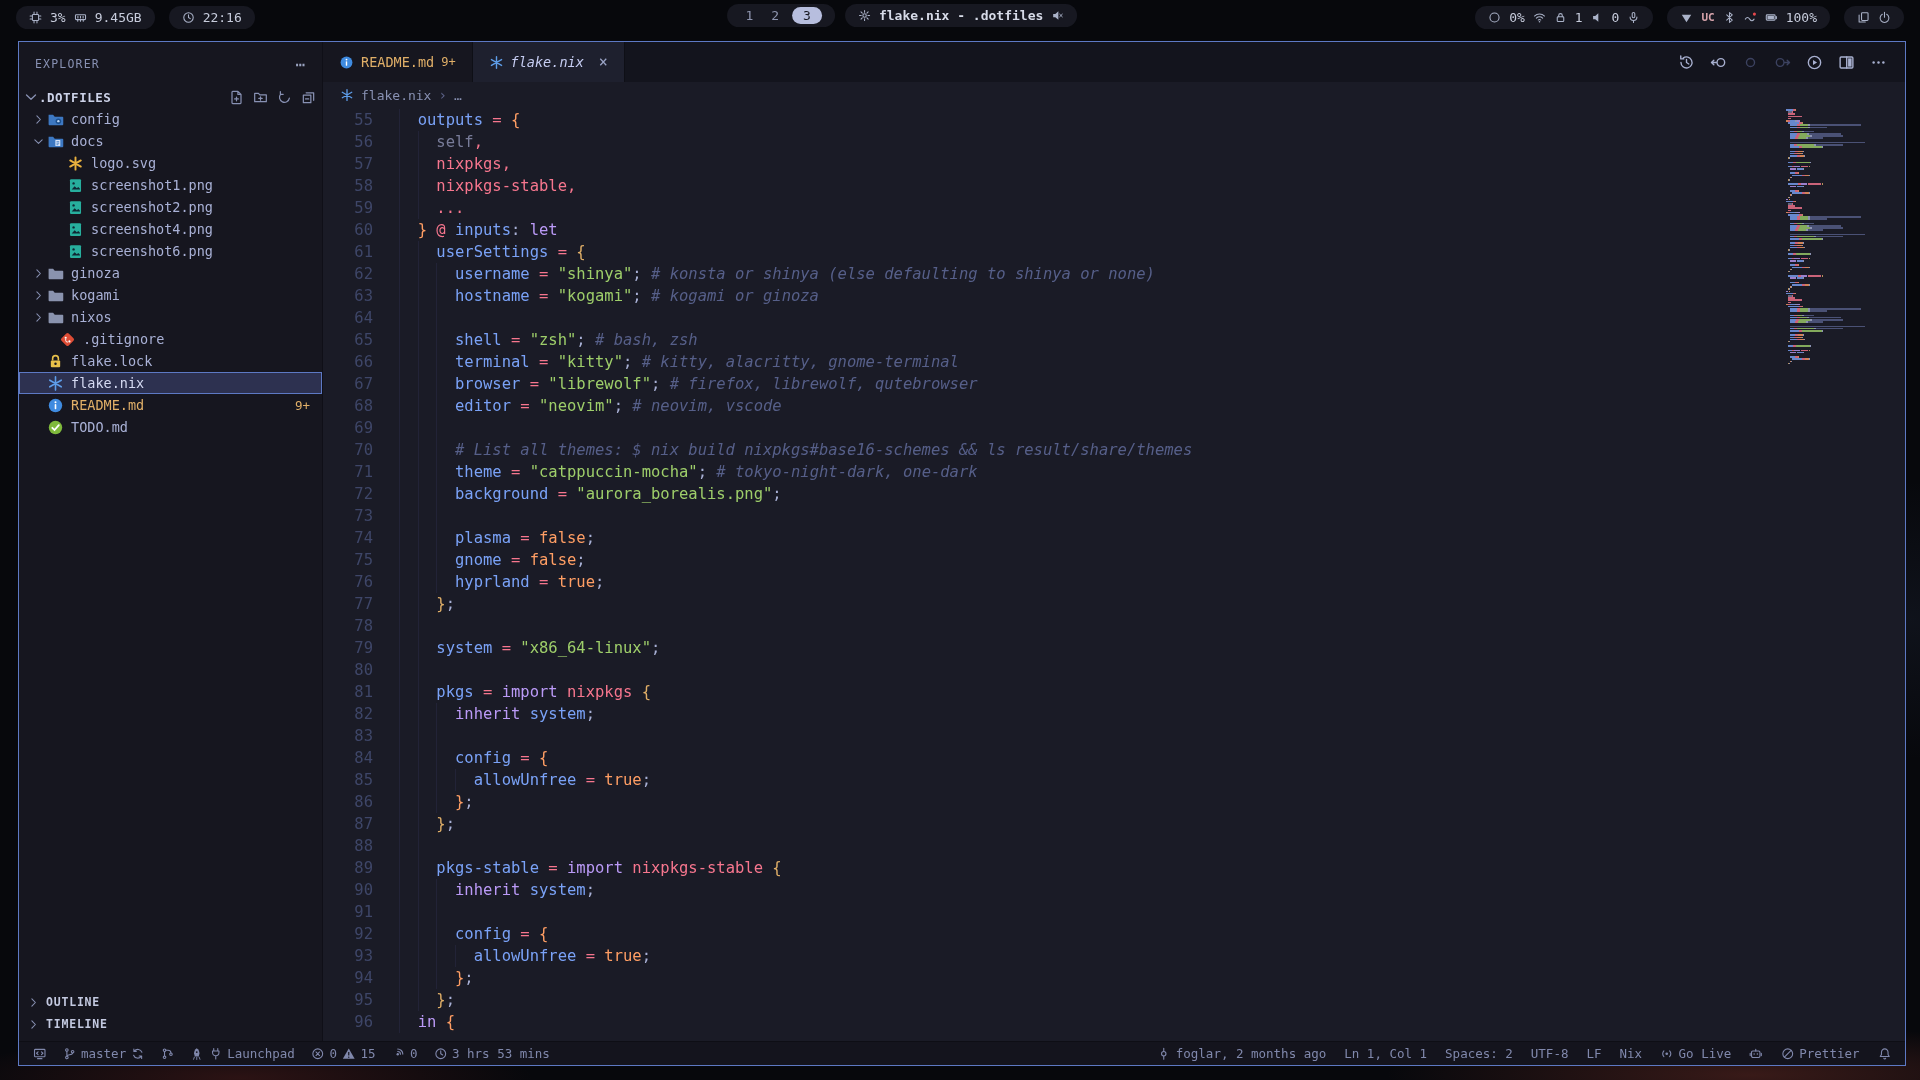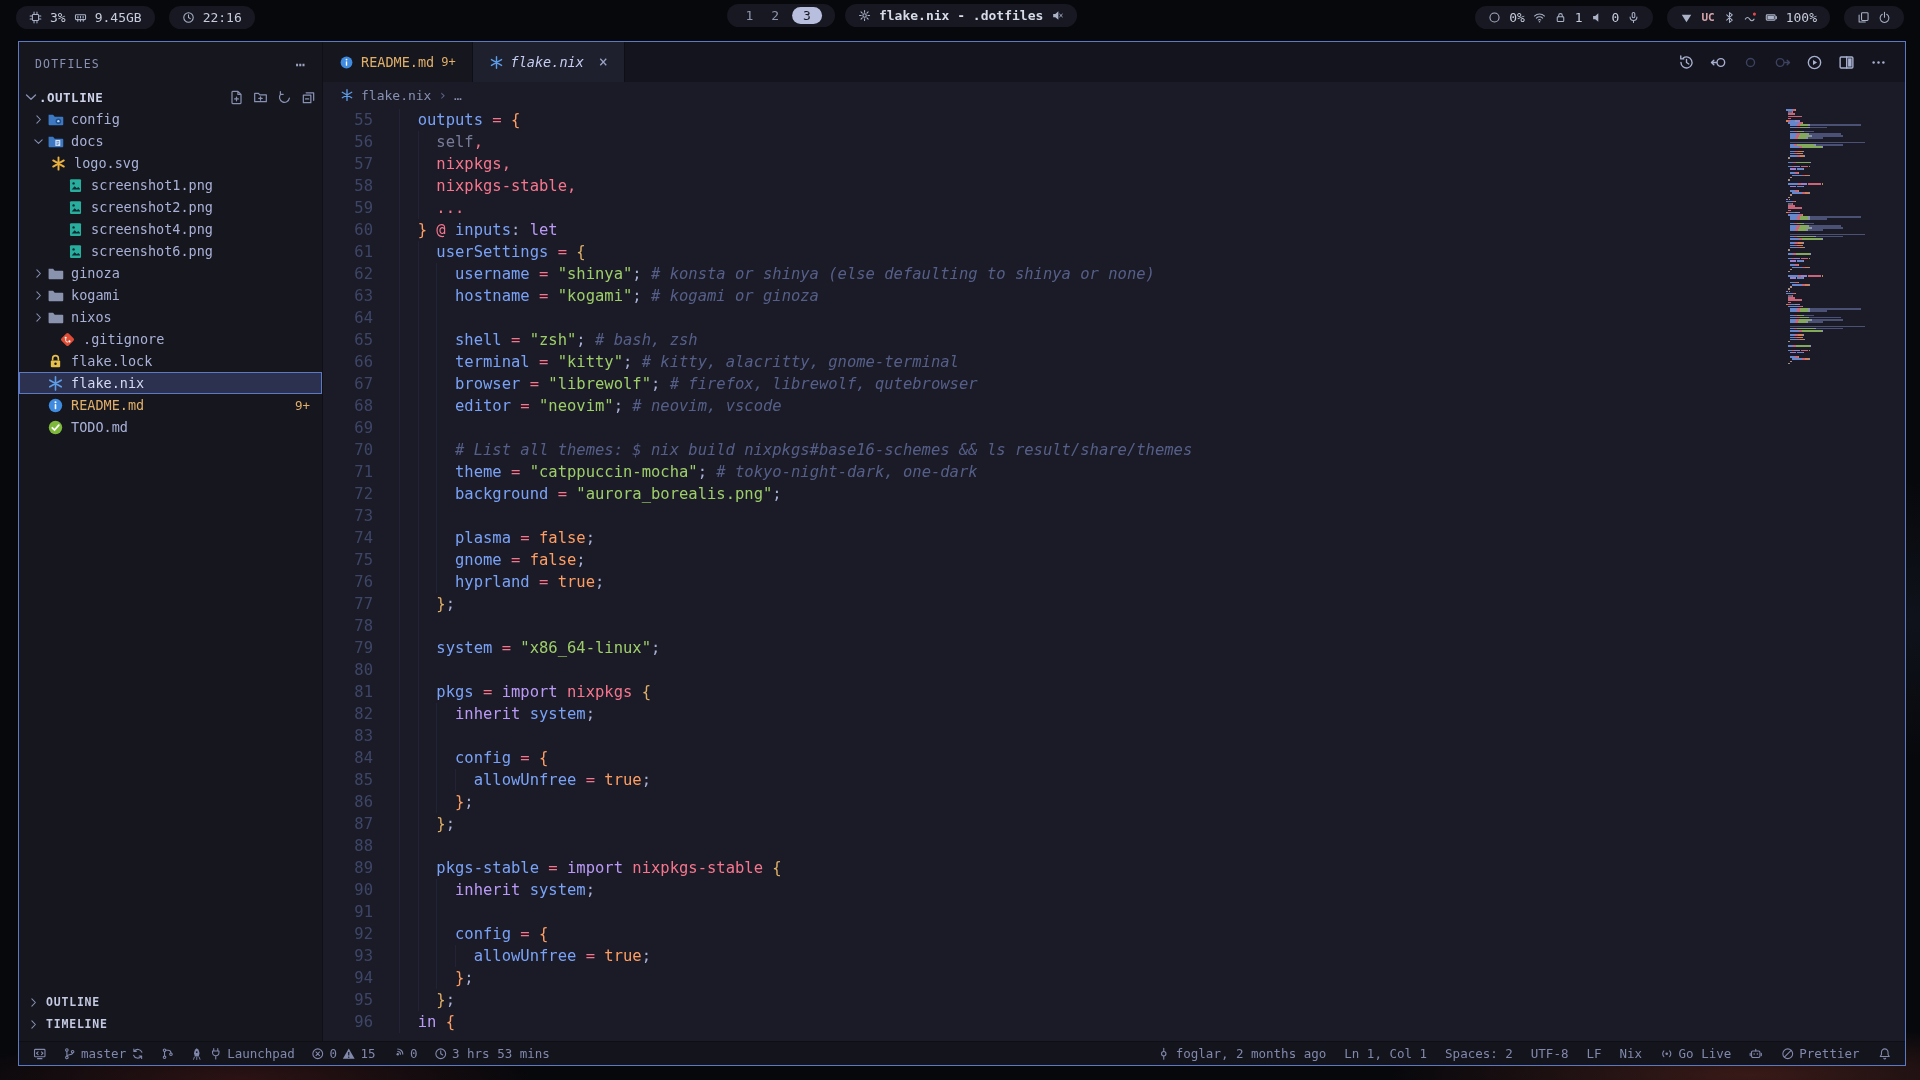--- a/index.html
+++ b/index.html
@@ -223,30 +223,30 @@
           </span>
         </div>
       </div>
   </div>
 
   <div class="win">
     <div class="win-main">
 
       <div class="sidebar">
         <div class="sb-header">
-          <span>DOTFILES</span>
+          <span>EXPLORER</span>
           <span class="sb-more">⋯</span>
         </div>
         <div class="sb-section">
           <span class="ic" id="sec-chev">
               <svg viewBox="0 0 16 16">
                 <path d="M3.5 6l4.5 4.3L12.5 6" stroke="currentColor" stroke-width="1.3" fill="none" stroke-linecap="round" stroke-linejoin="round"></path>
               </svg>
             </span>
-          <span>.OUTLINE</span>
+          <span>.DOTFILES</span>
           <span class="sec-actions" id="sec-actions">
               <span class="ic">
                 <svg viewBox="0 0 16 16">
                   <path d="M9.5 1.5H4a.8.8 0 00-.8.8v11.4a.8.8 0 00.8.8h8a.8.8 0 00.8-.8V4.8zM9.5 1.5v3.3h3.3M8 7.5v4M6 9.5h4" stroke="currentColor" stroke-width="1.3" fill="none" stroke-linecap="round" stroke-linejoin="round"></path>
                 </svg>
               </span>
               <span class="ic">
                 <svg viewBox="0 0 16 16">
                   <path d="M1.8 3.5h4l1.5 1.7h6.9v7.3H1.8zM8 7.2v3.6M6.2 9h3.6" stroke="currentColor" stroke-width="1.3" fill="none" stroke-linecap="round" stroke-linejoin="round"></path>
                 </svg>
@@ -287,21 +287,21 @@
               </span>
               <span class="ticon">
                 <svg viewBox="0 0 16 16">
                   <path d="M1.5 3.5h4.2l1.6 1.8h7.2a.8.8 0 01.8.8v6.4a.8.8 0 01-.8.8H2.3a.8.8 0 01-.8-.8z" fill="#3d78c2"></path>
                   <rect x="7.9" y="6.6" width="4.6" height="5.6" rx=".5" fill="#d9e6fa"></rect>
                   <path d="M8.9 8.2h2.6M8.9 9.6h2.6M8.9 11h1.8" stroke="#3d78c2" stroke-width=".8"></path>
                 </svg>
               </span>
               <span class="tlbl">docs</span>
             </div>
-            <div class="trow" style="padding-left:13px">
+            <div class="trow" style="padding-left:30px">
               <span class="tchev"></span>
               <span class="ticon">
                 <svg viewBox="0 0 16 16">
                   <g stroke="#e9b13e" stroke-width="1.8" stroke-linecap="round" fill="none">
                     <path d="M8 2.2v11.6M3 5.1l10 5.8M13 5.1L3 10.9"></path>
                   </g>
                 </svg>
               </span>
               <span class="tlbl">logo.svg</span>
             </div>

